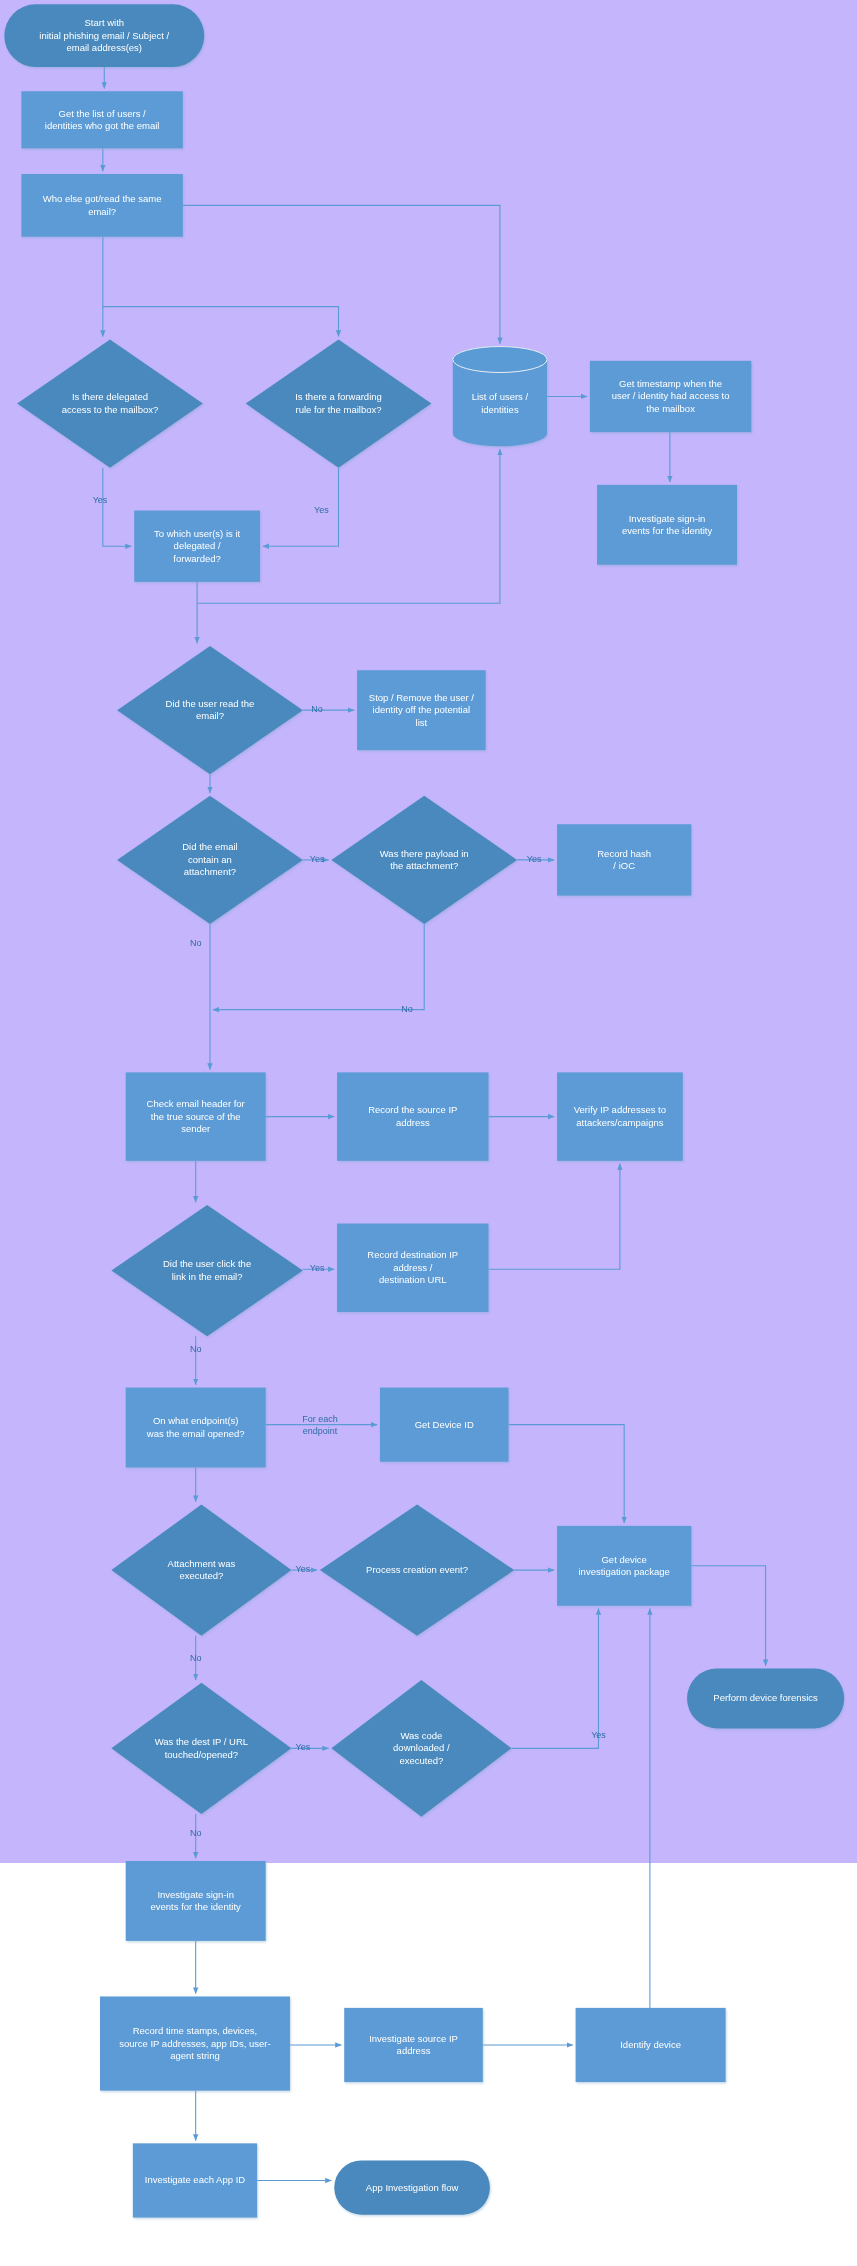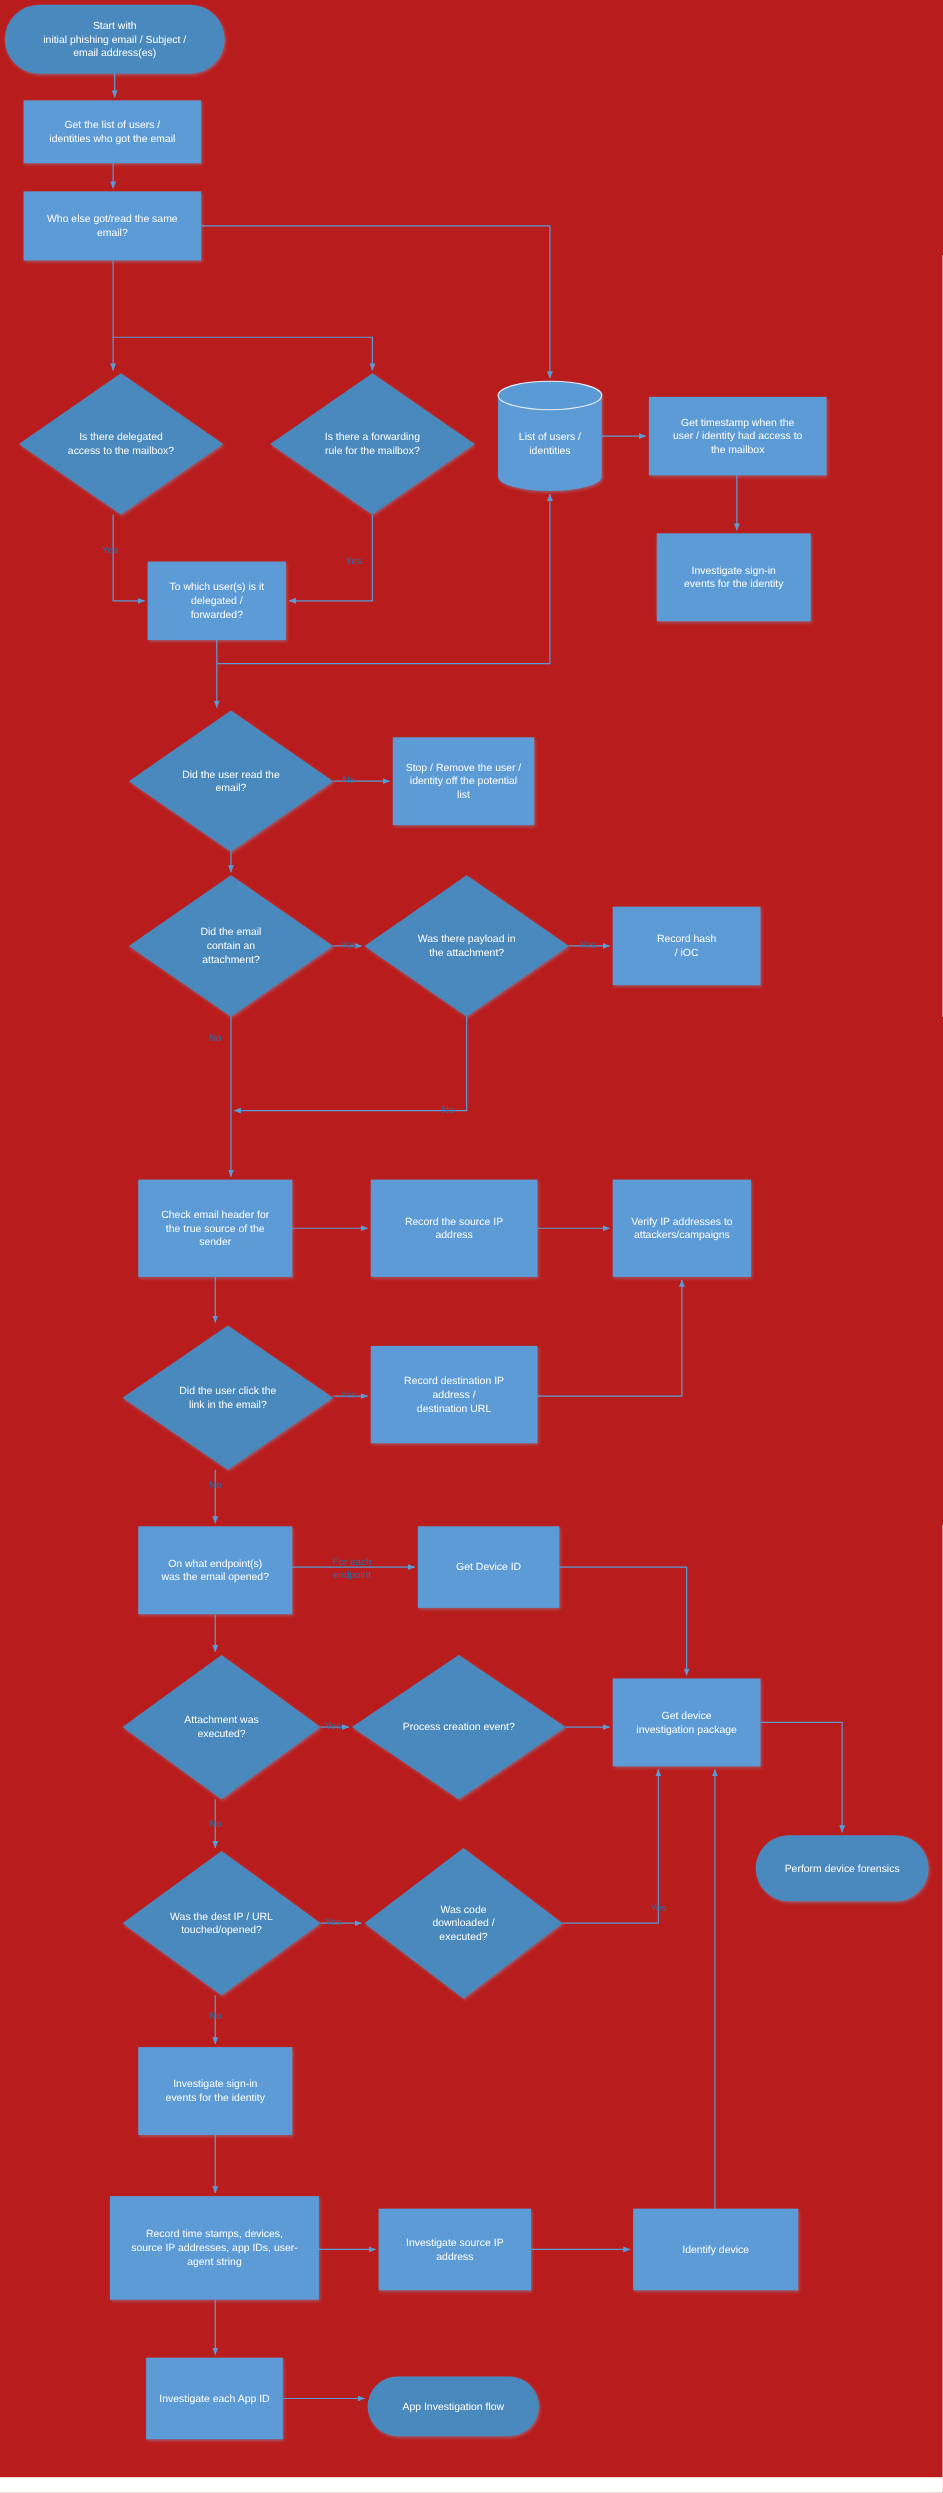--- a/index.html
+++ b/index.html
@@ -9,22 +9,22 @@
   }
   body {
     width: 857px;
     height: 2266px;
     font-family: "Liberation Sans", sans-serif;
     overflow: hidden;
   }
   #flow-root {
     position: relative;
     width: 857px;
-    height: 2252px;
-    background: #b91c1c;
+    height: 1863px;
+    background: #c4b5fd;
   }
   svg#flow-svg {
     position: absolute;
     left: 0;
     top: 0;
     width: 857px;
     height: 2266px;
     display: block;
   }
   .node-label {

